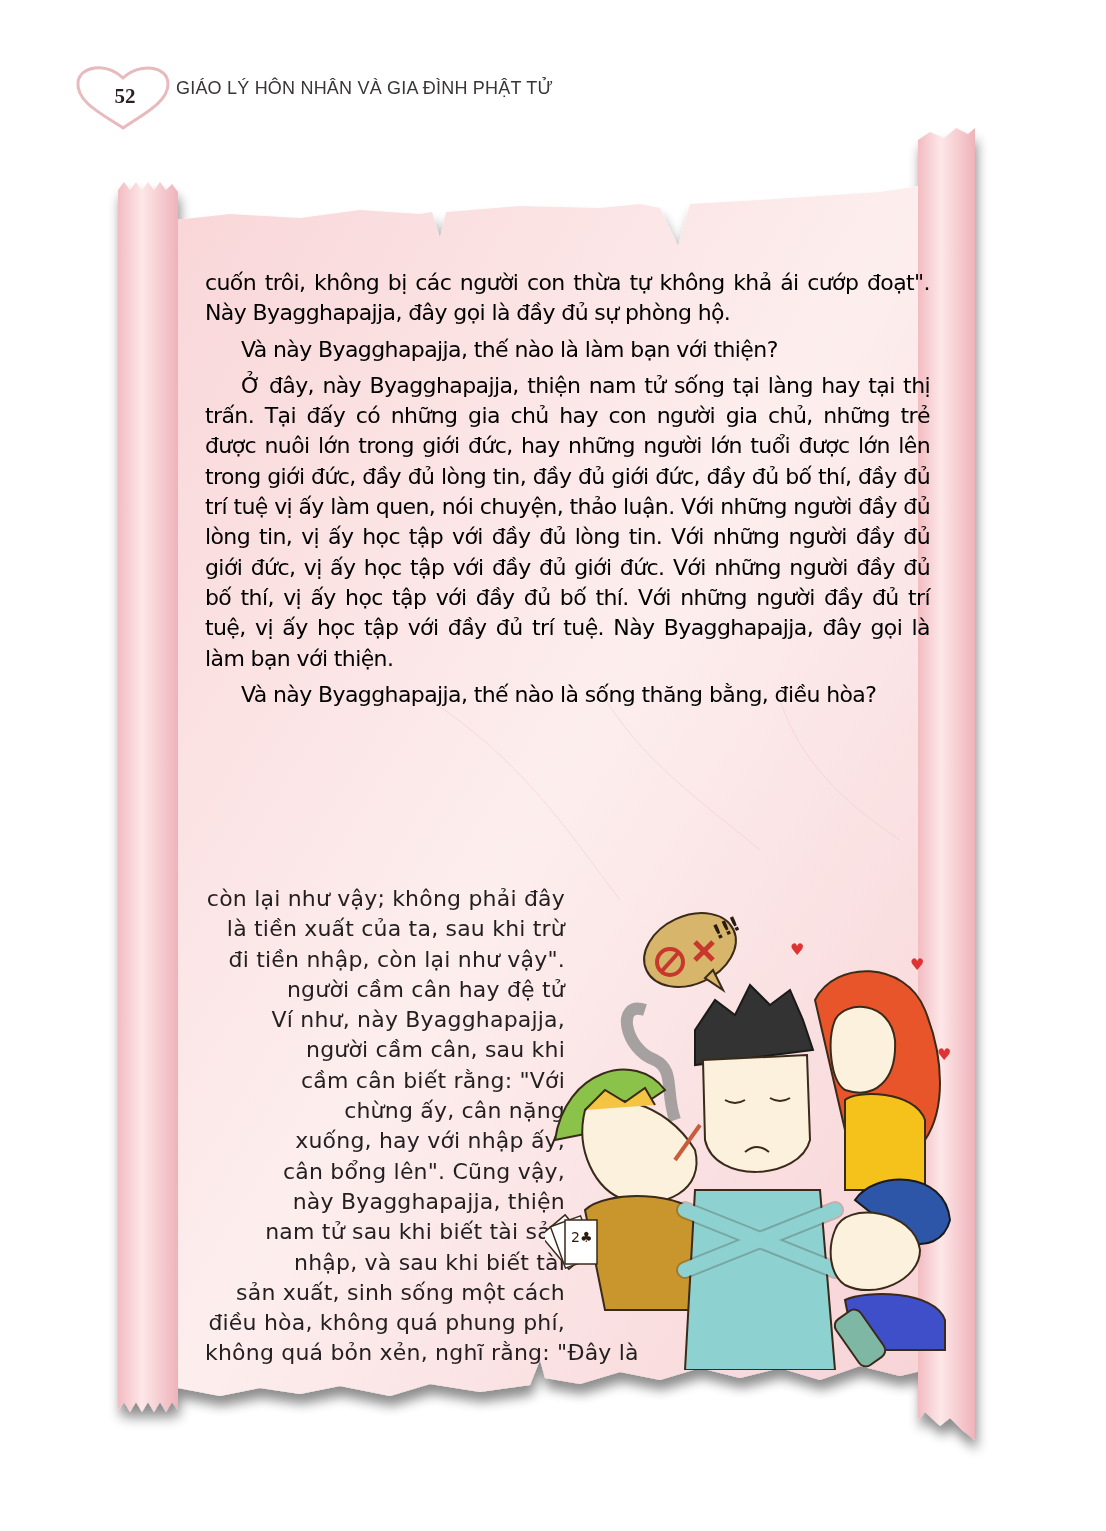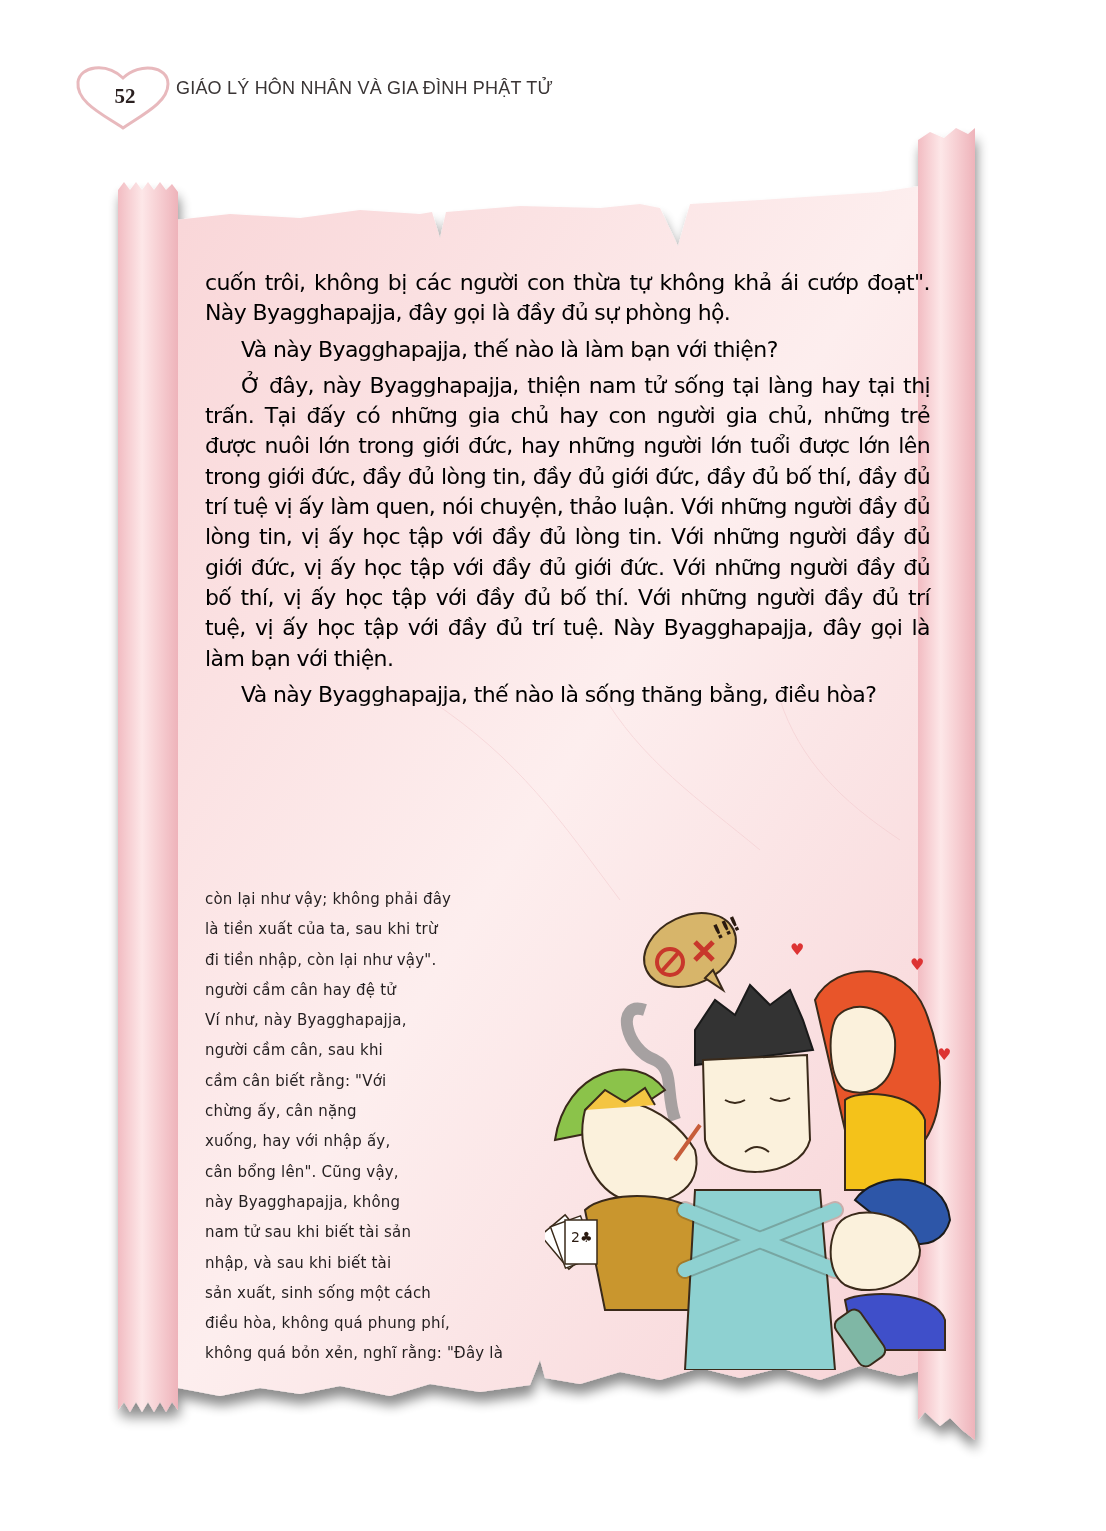--- a/index.html
+++ b/index.html
@@ -22,21 +22,21 @@
   .text-block {
     position:absolute; left:205px; top:233px; width:725px;
     font-family:"DejaVu Sans", sans-serif; font-size:22px; line-height:30.3px; color:#000000;
     letter-spacing:-0.6px;
     margin-top:35px;
   }
   .text-block p { margin:0 0 6px 0; text-align:justify; text-align-last:left; }
   .text-block p.indent { text-indent:36px; }
   .narrow-block {
     position:absolute; left:205px; top:884px; width:360px;
-    font-size:15px; line-height:30.3px; color:#231f20; letter-spacing:0.2px;
+    font-size:22px; line-height:30.3px; color:#231f20; letter-spacing:0.2px;text-align:right;
   }
   .narrow-block .line { display:block; white-space:nowrap; }
   .illus { position:absolute; left:545px; top:890px; width:420px; height:480px; }
 </style>
 </head>
 <body>
 
 <svg class="scroll" viewBox="0 0 1106 1531" xmlns="http://www.w3.org/2000/svg">
   <defs>
     <linearGradient id="paperGrad" x1="0" y1="0" x2="1" y2="1">
@@ -97,21 +97,21 @@
   <span class="line">còn lại như vậy; không phải đây</span>
   <span class="line">là tiền xuất của ta, sau khi trừ</span>
   <span class="line">đi tiền nhập, còn lại như vậy".</span>
   <span class="line">người cầm cân hay đệ tử</span>
   <span class="line">Ví như, này Byagghapajja,</span>
   <span class="line">người cầm cân, sau khi</span>
   <span class="line">cầm cân biết rằng: "Với</span>
   <span class="line">chừng ấy, cân nặng</span>
   <span class="line">xuống, hay với nhập ấy,</span>
   <span class="line">cân bổng lên". Cũng vậy,</span>
-  <span class="line">này Byagghapajja, không</span>
+  <span class="line">này Byagghapajja, thiện</span>
   <span class="line">nam tử sau khi biết tài sản</span>
   <span class="line">nhập, và sau khi biết tài</span>
   <span class="line">sản xuất, sinh sống một cách</span>
   <span class="line">điều hòa, không quá phung phí,</span>
   <span class="line">không quá bỏn xẻn, nghĩ rằng: "Đây là</span>
 </div>
 
 <svg class="illus" viewBox="0 0 420 480" xmlns="http://www.w3.org/2000/svg">
 
   <g>

